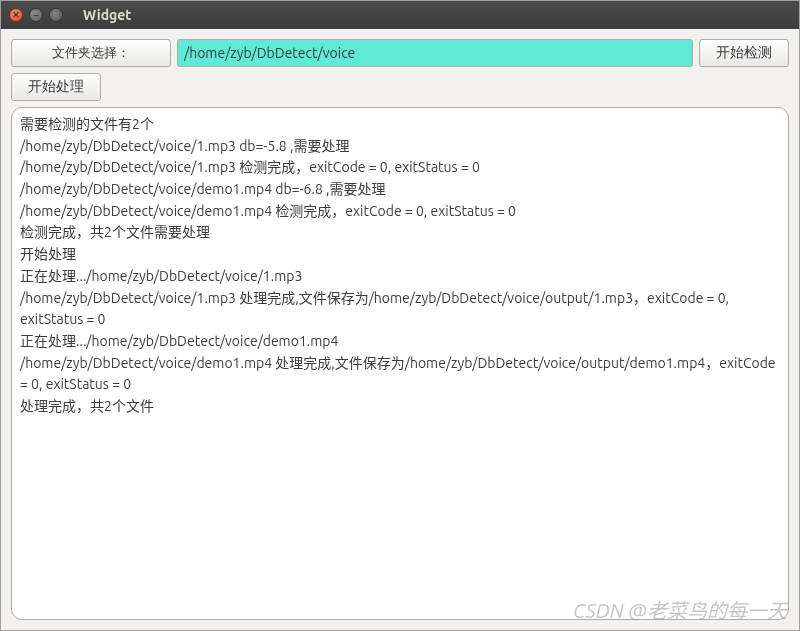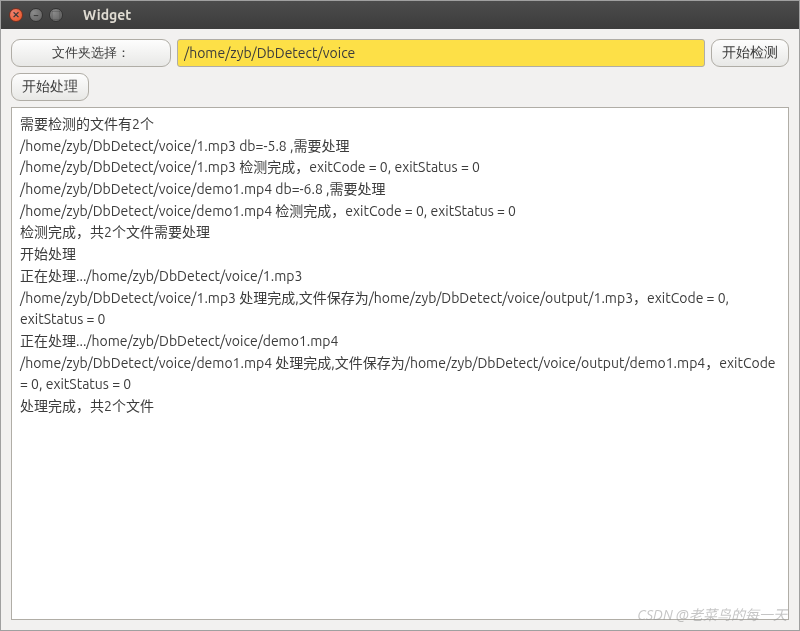--- a/index.html
+++ b/index.html
@@ -60,66 +60,66 @@
       position: relative;
     }
     .row {
       display: flex;
       gap: 6px;
       align-items: stretch;
     }
     .qbutton {
       background: linear-gradient(to bottom, #fdfdfd, #e8e8e6);
       border: 1px solid #b0ada6;
-      border-radius: 9px;
+      border-radius: 3px;
       padding: 4px 8px;
       font-size: 13px;
       width: 160px;
       text-align: center;
       color: #3c3c3c;
       cursor: pointer;
       display: flex;
       align-items: center;
       justify-content: center;
       white-space: nowrap;
     }
     .qbutton-action {
-      width: 78px;
+      width: 90px;
       font-size: 14px;
     }
     .qlineedit {
       flex: 1;
-      background: #fde047;
+      background: #5eead4;
       border: 1px solid #b0ada6;
       border-radius: 3px;
       padding: 4px 6px;
       font-size: 14px;
       font-family: inherit;
       color: #3c3c3c;
     }
     .qtextedit {
       flex: 1;
       background: #ffffff;
       border: 1px solid #b0ada6;
-      border-radius: 0;
+      border-radius: 11px;
       padding: 6px 8px;
       font-size: 14px;
       color: #3c3c3c;
       line-height: 1.55;
       overflow-y: auto;
       white-space: pre-wrap;
       word-wrap: break-word;
       font-family: inherit;
     }
     .watermark {
       position: absolute;
       right: 12px;
       bottom: 6px;
       color: rgba(150,150,150,0.55);
-      font-size: 14px;
+      font-size: 20px;
       font-style: italic;
       pointer-events: none;
     }
   </style>
 </head>
 <body>
 
 <div class="window">
   <div class="titlebar">
     <div class="window-controls">

